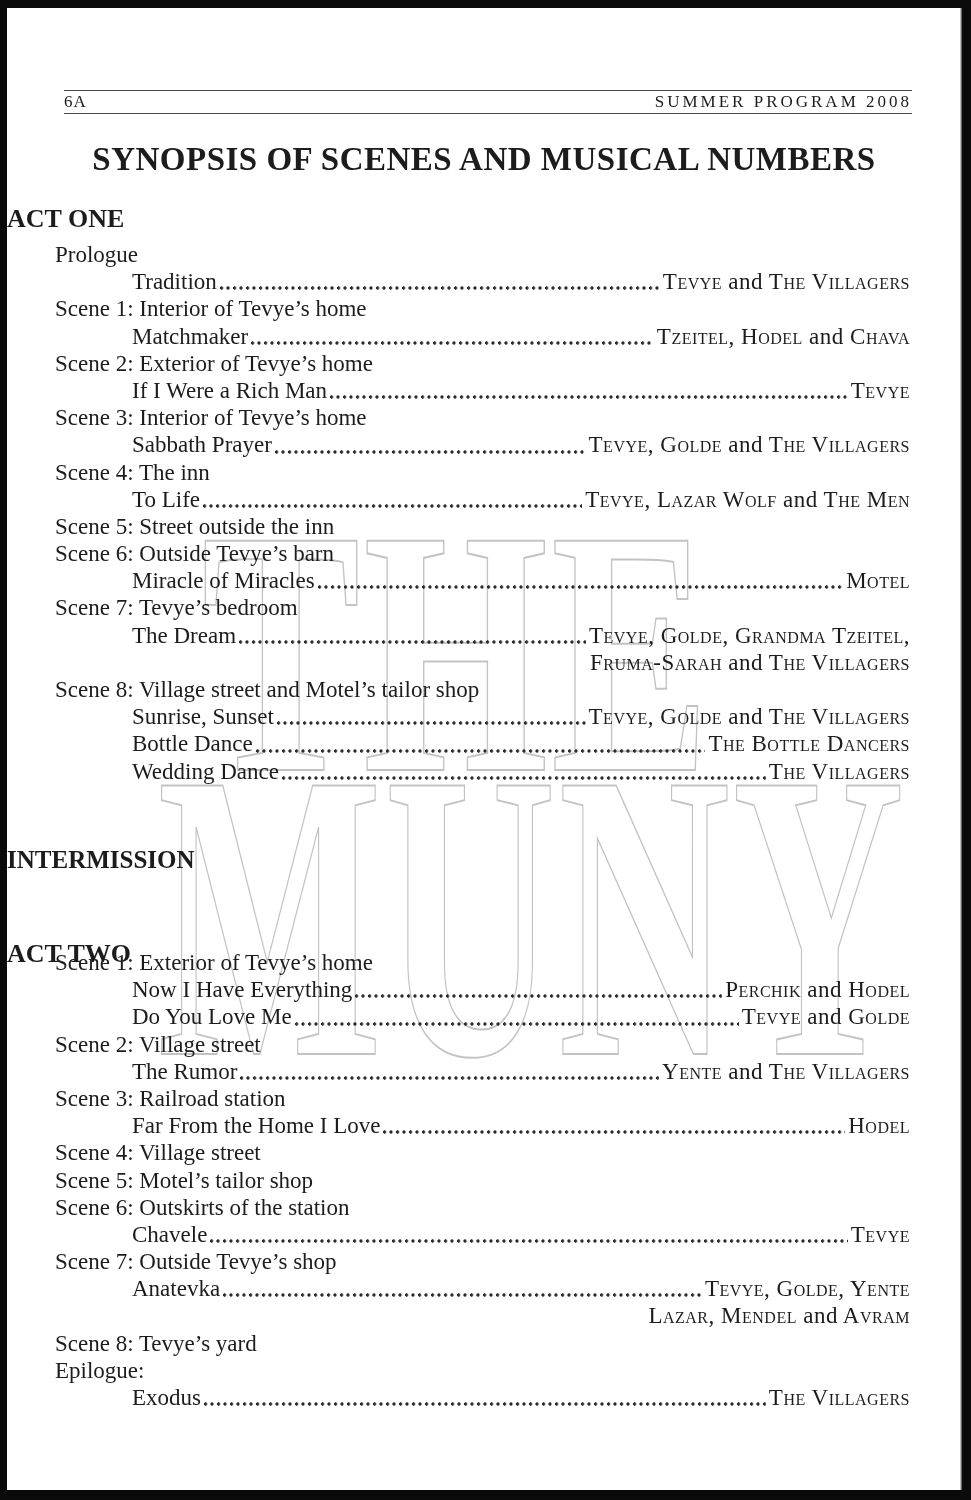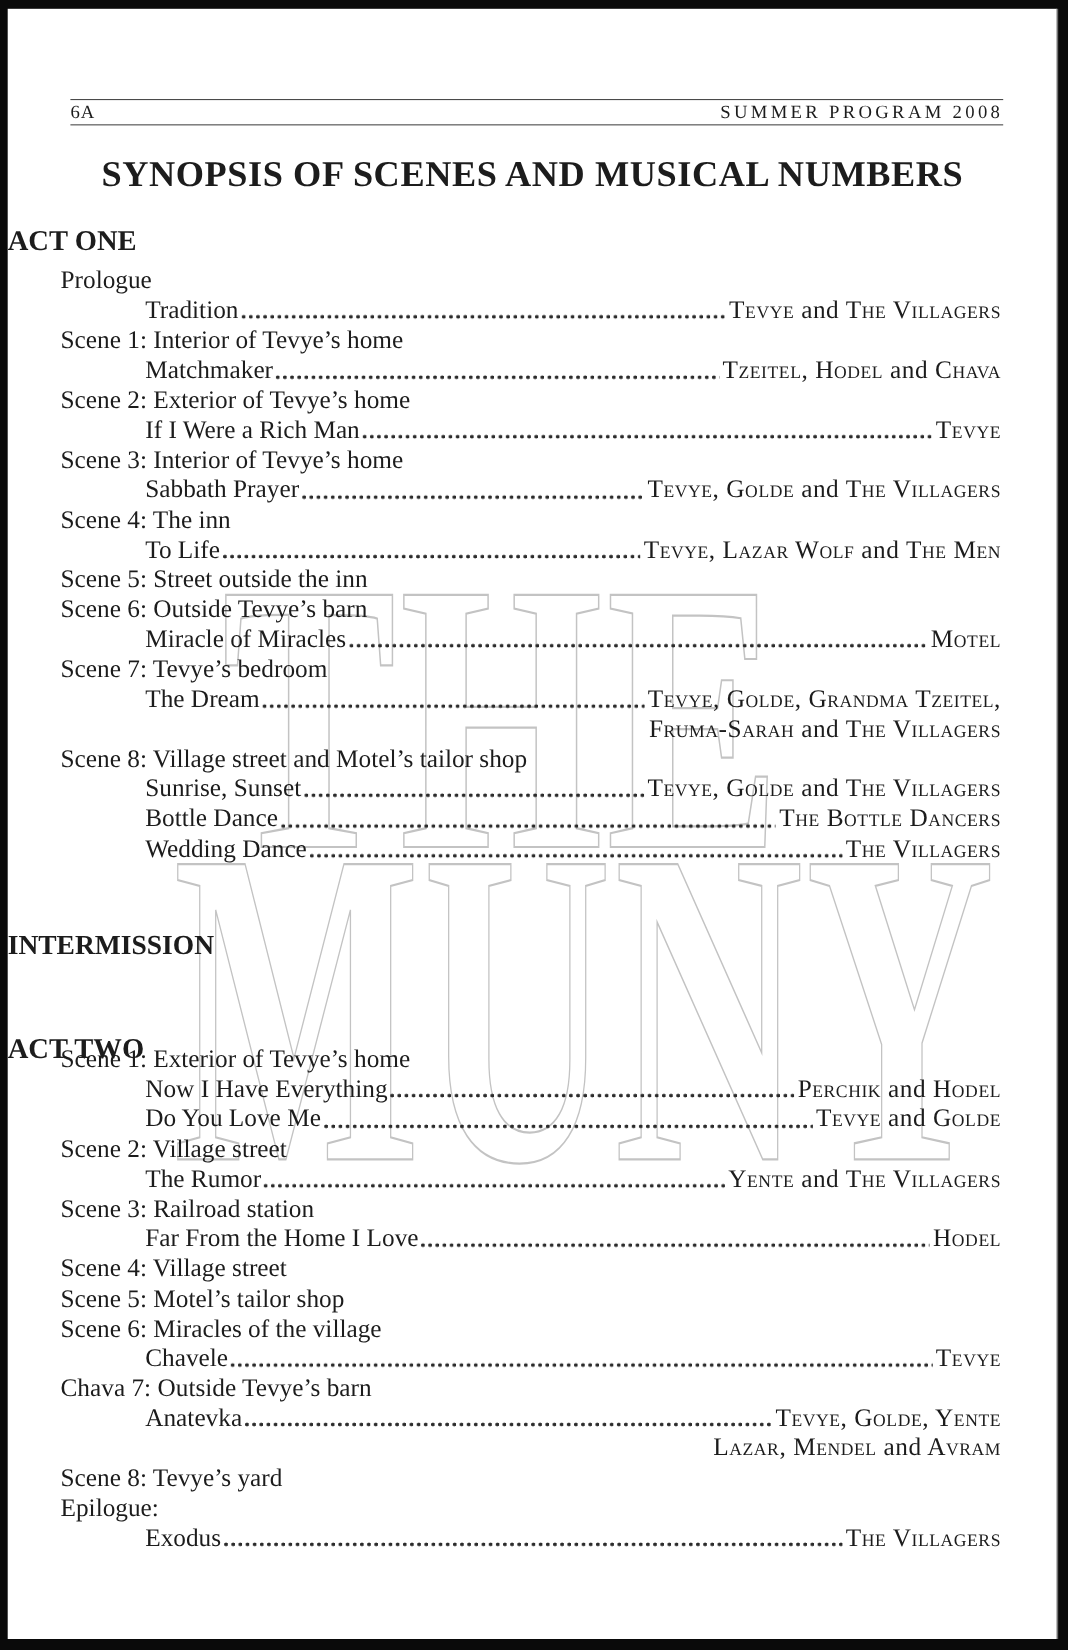--- a/index.html
+++ b/index.html
@@ -178,27 +178,27 @@
             <span class="cast">Yente <span class="and-word">and</span> The Villagers</span>
           </div>
           <div class="row scene"><span class="scene-text">Scene 3: Railroad station</span></div>
           <div class="row song">
             <span class="song-title">Far From the Home I Love</span>
             <span class="leader"></span>
             <span class="cast">Hodel</span>
           </div>
           <div class="row scene"><span class="scene-text">Scene 4: Village street</span></div>
           <div class="row scene"><span class="scene-text">Scene 5: Motel’s tailor shop</span></div>
-          <div class="row scene"><span class="scene-text">Scene 6: Miracles of the village</span></div>
+          <div class="row scene"><span class="scene-text">Scene 6: Outskirts of the station</span></div>
           <div class="row song">
             <span class="song-title">Chavele</span>
             <span class="leader"></span>
             <span class="cast">Tevye</span>
           </div>
-          <div class="row scene"><span class="scene-text">Chava 7: Outside Tevye’s barn</span></div>
+          <div class="row scene"><span class="scene-text">Scene 7: Outside Tevye’s shop</span></div>
           <div class="row song">
             <span class="song-title">Anatevka</span>
             <span class="leader"></span>
             <span class="cast">Tevye, Golde, Yente</span>
           </div>
           <div class="row cast2">Lazar, Mendel <span class="and-word">and</span> Avram</div>
           <div class="row scene"><span class="scene-text">Scene 8: Tevye’s yard</span></div>
           <div class="row scene"><span class="scene-text">Epilogue:</span></div>
           <div class="row song">
             <span class="song-title">Exodus</span>

